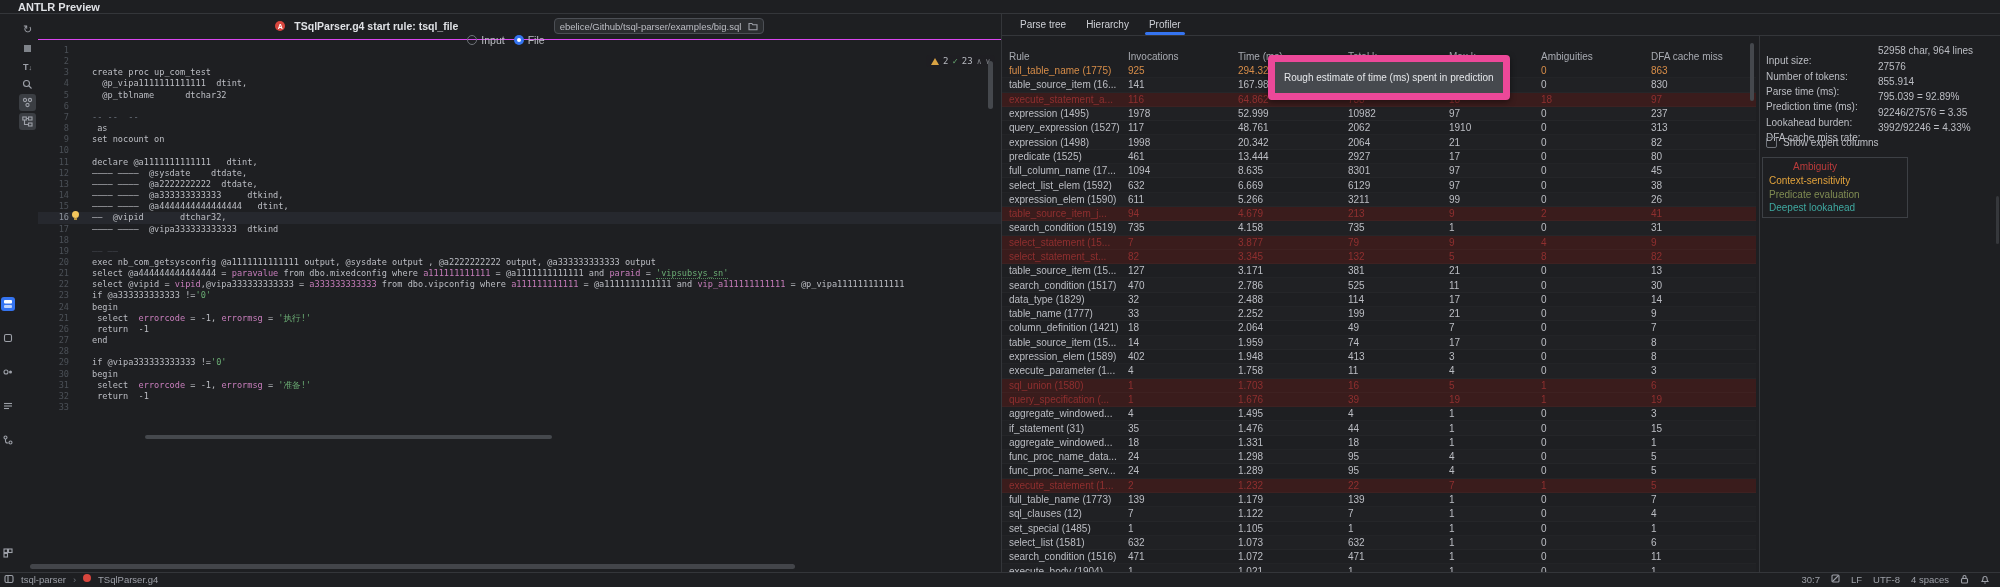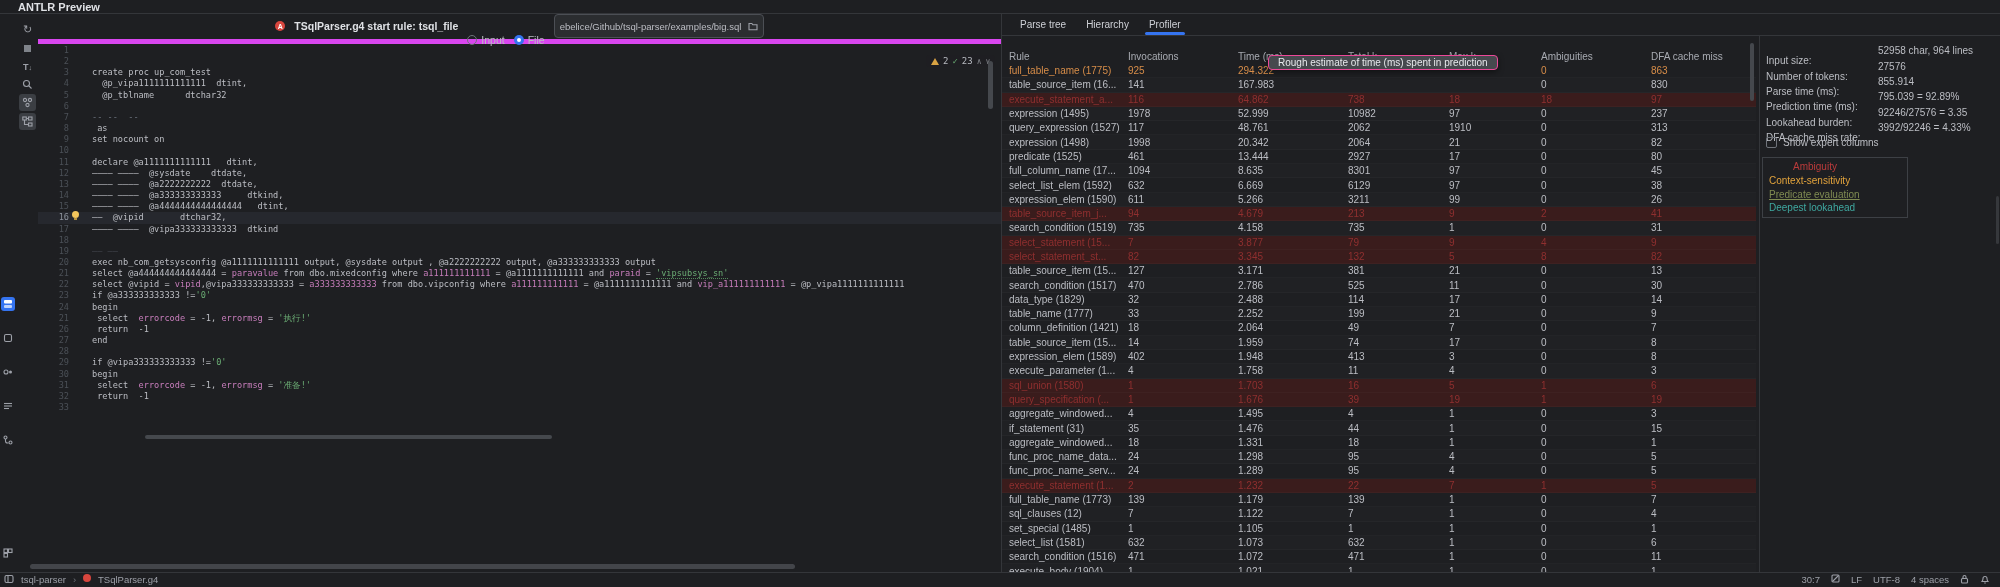--- a/index.html
+++ b/index.html
@@ -15,29 +15,29 @@
   
   .ptool{position:absolute;left:19px;width:17px;height:17px;display:flex;align-items:center;justify-content:center;color:#9da0a8;border-radius:3px;}
   .ptool.on{background:#3b3e43;}
   .ptool .glyph{font-size:11px;line-height:11px;}
   .stop-sq{width:7px;height:7px;background:#7f838a;}
   .ticon{font-size:9px;font-weight:bold;color:#9da0a8;}
   .ticon .dn{font-size:7px;}
 
   
   .left-panel{position:absolute;left:38px;top:13px;width:963px;height:430px;}
-  .config-bar{position:absolute;left:0;top:0;width:100%;height:26px;display:flex;align-items:center;justify-content:center;gap:9px;border-bottom:5px solid #d946ef;}
+  .config-bar{position:absolute;left:0;top:0;width:100%;height:26px;display:flex;align-items:center;justify-content:center;gap:9px;border-bottom:1px solid #d946ef;}
   .antlr-dot{width:10px;height:10px;border-radius:50%;background:#d8463e;color:#fff;font-size:7px;font-weight:bold;display:flex;align-items:center;justify-content:center;}
   .gram-label{font-size:10.5px;font-weight:bold;color:#dfe1e5;}
   .radio-wrap{display:flex;align-items:center;gap:4px;font-size:10.5px;color:#bcbec4;margin-top:28px;}
   .radio{width:10px;height:10px;border-radius:50%;box-sizing:border-box;}
   .radio.off{border:1px solid #6f737a;background:transparent;}
   .radio.on{background:#3574f0;position:relative;}
   .radio.on:after{content:"";position:absolute;left:3px;top:3px;width:4px;height:4px;border-radius:50%;background:#fff;}
-  .file-field{width:210px;height:24px;background:#2b2d30;border:1px solid #4c4f55;border-radius:4px;display:flex;align-items:center;padding:0 5px;gap:5px;box-sizing:border-box;}
+  .file-field{width:210px;height:16px;background:#2b2d30;border:1px solid #4c4f55;border-radius:4px;display:flex;align-items:center;padding:0 5px;gap:5px;box-sizing:border-box;}
   .file-field .path{flex:1;font-size:9.5px;color:#bcbec4;white-space:nowrap;overflow:hidden;}
 
   
   .editor{position:absolute;left:0;top:26px;width:963px;height:404px;overflow:hidden;font-family:"DejaVu Sans Mono","Liberation Mono",monospace;}
   .lines{position:absolute;left:0;top:6px;width:100%;}
   .ed-line{display:flex;height:11.17px;line-height:11.17px;font-size:8.6px;white-space:pre;}
   .ed-line.cur{background:#26282e;}
   .ln{display:inline-block;width:31px;text-align:right;color:#4b5057;flex:0 0 31px;}
   .ed-line.cur .ln{color:#8d939d;}
   .code{padding-left:23px;}
@@ -78,21 +78,21 @@
 
   .info-panel{position:absolute;left:757px;top:23px;width:242px;height:536px;border-left:1px solid #34363a;box-sizing:border-box;padding:7px 0 0 6px;}
   .stat-row{display:flex;height:15.4px;align-items:center;font-size:10px;}
   .stat-label{width:112px;color:#bcbec4;margin-top:20px;}
   .stat-value{color:#bcbec4;}
   .cb-row{display:flex;align-items:center;gap:6px;height:14px;font-size:10px;color:#bcbec4;}
   .checkbox{width:9px;height:9px;border:1px solid #6f737a;border-radius:2px;background:transparent;}
   .legend-box{margin-top:8px;margin-left:-4px;width:146px;border:1px solid #3d4045;padding:2px 6px;box-sizing:border-box;}
   .legend-item{font-size:10px;height:13.7px;line-height:13.7px;white-space:nowrap;}
 
-  .tooltip{position:absolute;left:1268px;top:55px;background:#46494e;border:1px solid #ec4899;border-radius:4px;padding:1px 9px;font-size:10px;color:#e6e8eb;box-shadow:0 2px 6px rgba(0,0,0,.45);white-space:nowrap;z-index:20;}
+  .tooltip{position:absolute;left:1268px;top:55px;background:#46494e;border:7px solid #ec4899;border-radius:4px;padding:10px 9px;font-size:10px;color:#e6e8eb;box-shadow:0 2px 6px rgba(0,0,0,.45);white-space:nowrap;z-index:20;}
 
   .tw-hscroll{position:absolute;left:30px;top:564px;width:765px;height:5px;background:#43454a;border-radius:3px;}
   .edge-vscroll{position:absolute;left:1996px;top:196px;width:3px;height:48px;background:#36383c;border-radius:2px;}
 
   
   .status-bar{position:absolute;left:0;top:572px;width:2000px;height:15px;border-top:1px solid #34363a;box-sizing:border-box;display:flex;align-items:center;justify-content:space-between;padding:0 10px 0 4px;font-size:9.5px;color:#9da0a8;}
   .sb-left,.sb-right{display:flex;gap:7px;}
   .sb-right{gap:11px;}
   .antlr-dot.small{width:8px;height:8px;font-size:5px;}
   .sb-sep{color:#6f737a;}
@@ -650,21 +650,21 @@
             <span class="stat-value">3992/92246 = 4.33%</span>
           </div>
         </div>
       <div class="cb-row">
         <span class="checkbox"></span>
         <span>Show expert columns</span>
       </div>
       <div class="legend-box">
           <div class="legend-item" style="color: rgb(187, 59, 59); margin-left: 24px;">Ambiguity</div>
           <div class="legend-item" style="color: rgb(226, 163, 60);">Context-sensitivity</div>
-          <div class="legend-item" style="color: rgb(127, 139, 82); text-decoration: underline;">Predicate evaluation</div>
+          <div class="legend-item" style="color: rgb(127, 139, 82);">Predicate evaluation</div>
           <div class="legend-item" style="color: rgb(63, 168, 160);">Deepest lookahead</div>
         </div>
     </div>
   </div>
 
   <div class="tooltip">Rough estimate of time (ms) spent in prediction</div>
 
   <div class="tw-hscroll"></div>
   <div class="edge-vscroll"></div>
 

